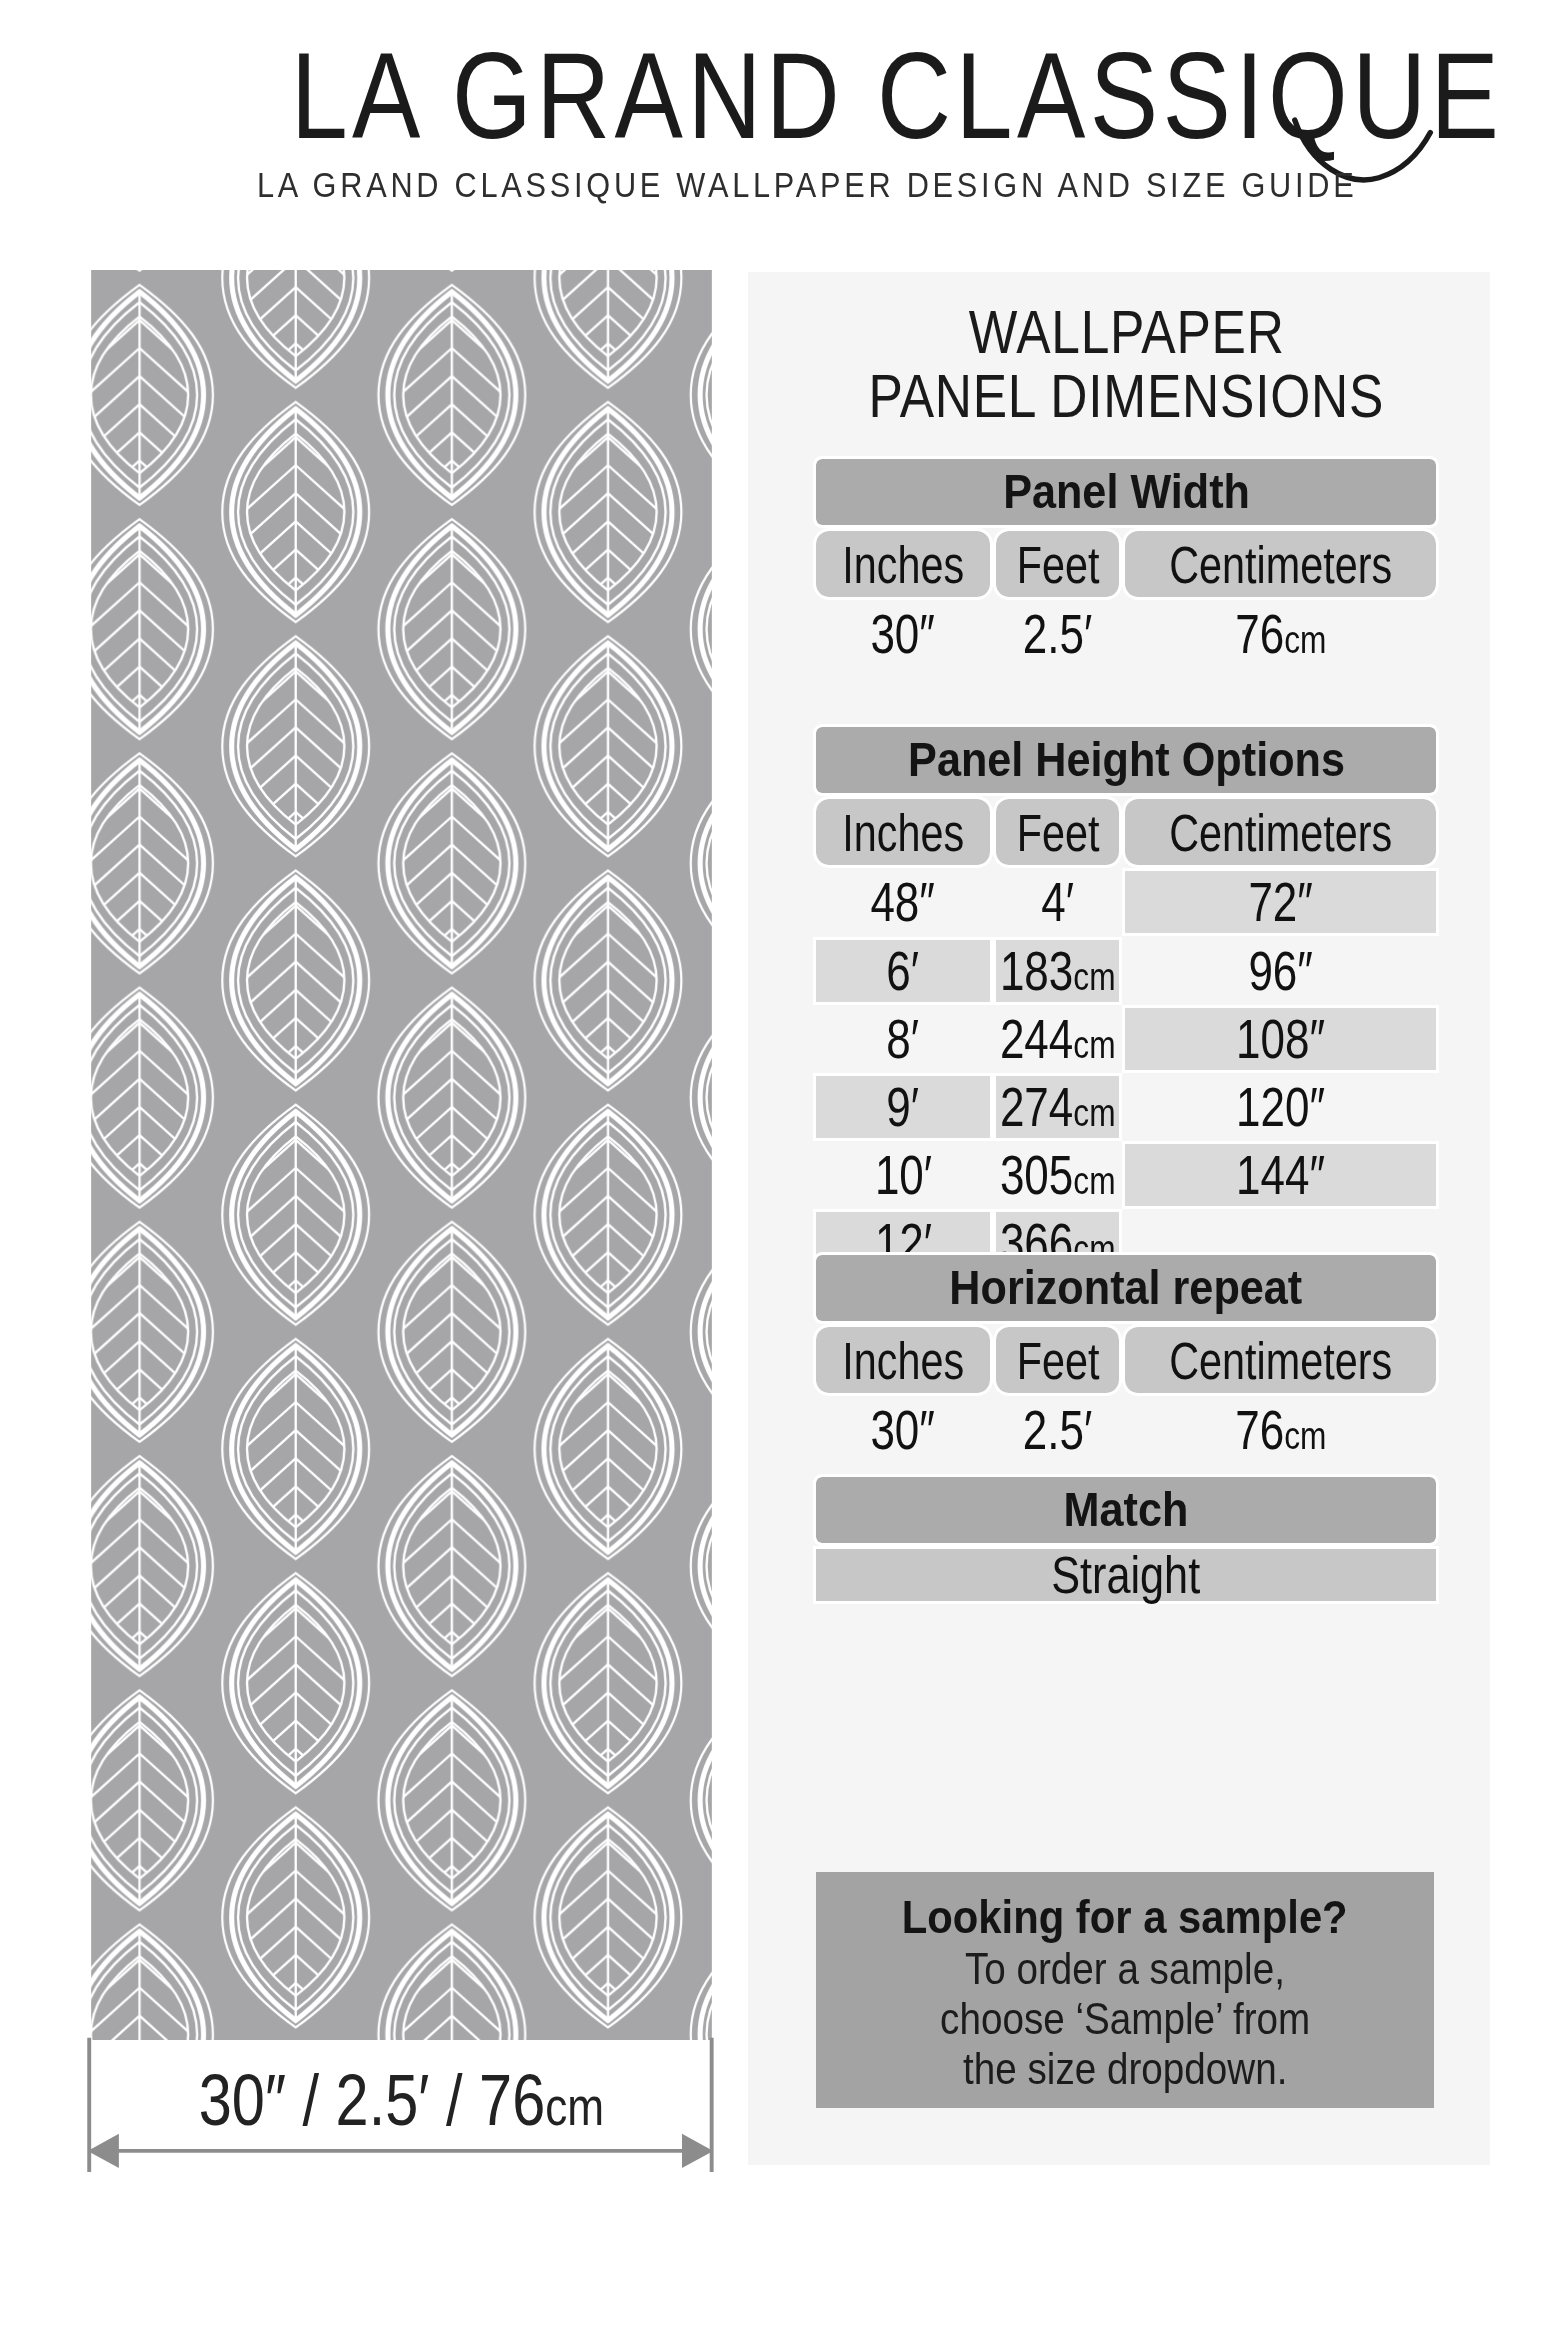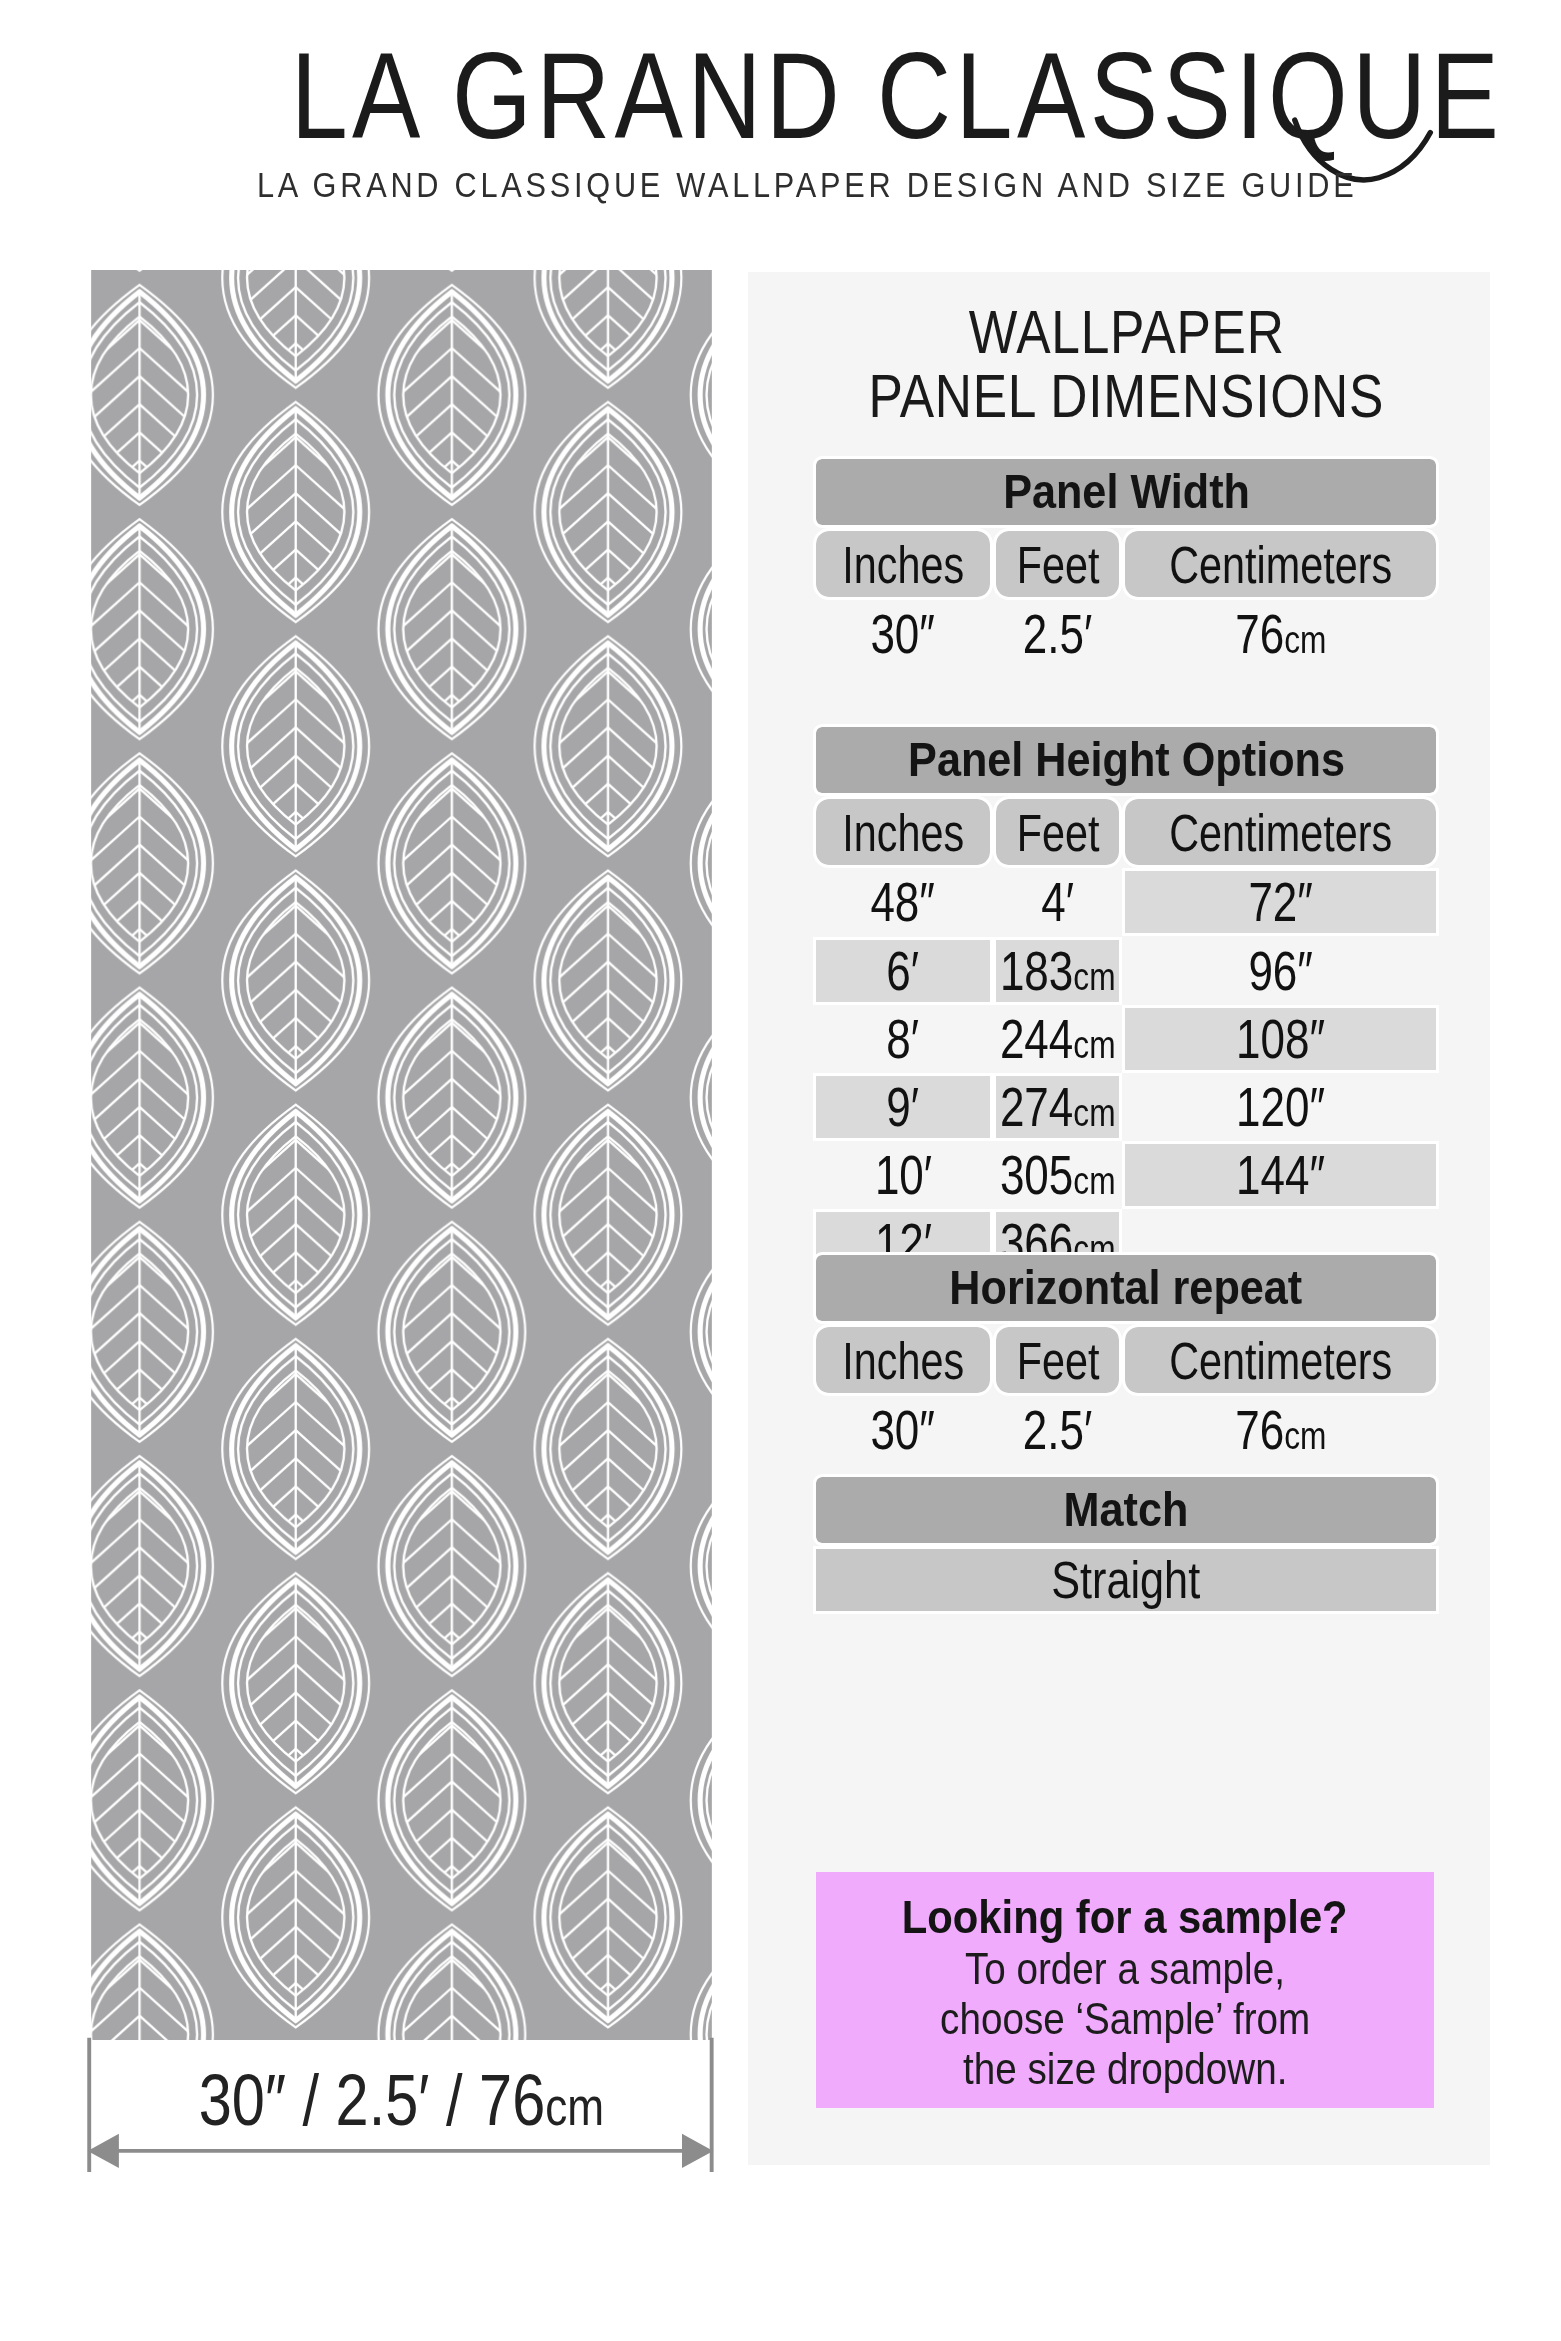--- a/index.html
+++ b/index.html
@@ -42,25 +42,25 @@
          display:flex; align-items:center; justify-content:center;border-radius:6px; }
   .bar span { font-weight:bold; font-size:45px; color:#141414; display:inline-block;
               transform:scale(0.96,1.05); white-space:nowrap; }
   .colhead { height:66px; background:#c7c7c7; outline:3.1px solid #ffffff;
              display:flex; align-items:center; justify-content:center;border-radius:13px; }
   .colhead span { font-size:47px; color:#111111; display:inline-block; transform:scale(0.88,1.1); white-space:nowrap; }
   .vcell { height:62px; display:flex; align-items:center; justify-content:center; }
   .vcell .num { font-size:50px; color:#111111; display:inline-block; transform:scale(0.88,1.1); white-space:nowrap; }
   .vcell .unit { font-size:36px; }
   .altbg { background:#dadada; outline:3.1px solid #ffffff; }
-  .fullcell { grid-column:1/-1; height:62px; background:#c7c7c7; outline:3.1px solid #ffffff;
+  .fullcell { grid-column:1/-1; height:52px; background:#c7c7c7; outline:3.1px solid #ffffff;
               display:flex; align-items:center; justify-content:center; }
   .fullcell span { font-size:48px; color:#111111; display:inline-block; transform:scale(0.9,1.08); }
 
-  .sample-box { position:absolute; left:0; top:1600px; width:618px; height:236px; background:#f0abfc;
+  .sample-box { position:absolute; left:0; top:1600px; width:618px; height:236px; background:#a3a3a3;
                 text-align:center; padding-top:17px; }
   .sample-title { font-size:44px; font-weight:bold; color:#141414; line-height:55px; }
   .sample-title span { display:inline-block; transform:scale(0.95,1.05); white-space:nowrap; }
   .sample-line { font-size:42px; line-height:50px; color:#1c1c1c; }
   .sample-line span { display:inline-block; transform:scale(0.92,1.06); white-space:nowrap; }
 </style>
 </head>
 <body>
 
 <div class="page">

